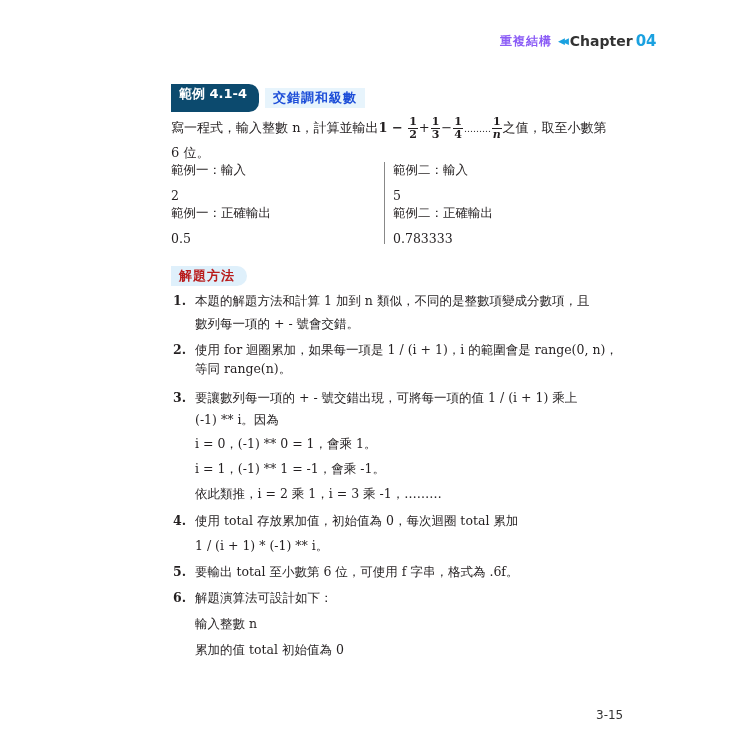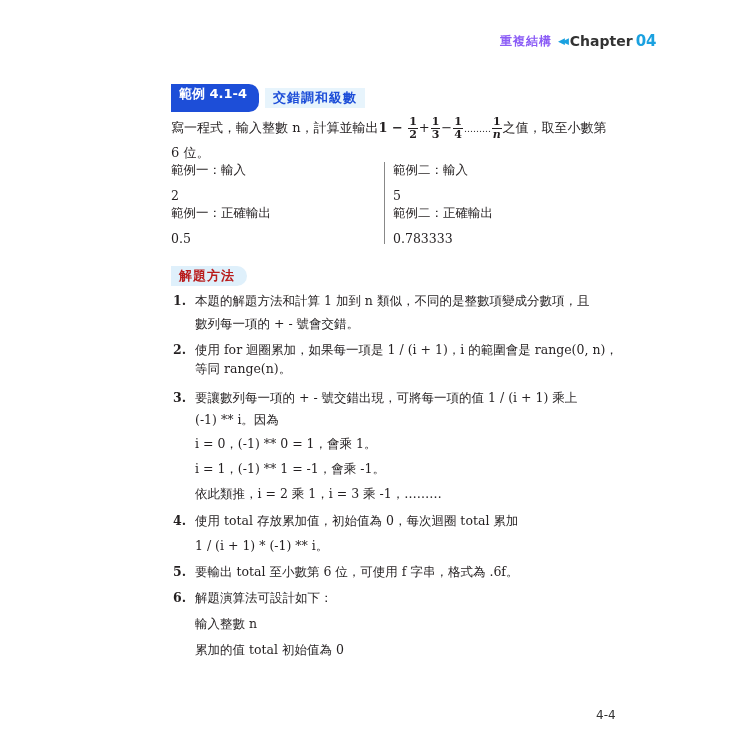--- a/index.html
+++ b/index.html
@@ -7,21 +7,21 @@
          font-family:"DejaVu Serif","Liberation Serif",serif; color:#231f20; }
   .hdr { position:absolute; top:31px; left:500px; height:20px; display:flex; align-items:center;
          font-family:"DejaVu Sans","Liberation Sans",sans-serif; }
   .hdr .title { font-size:12px; font-weight:bold; color:#8b5cf6; letter-spacing:1px; margin-right:6px; }
   .hdr .arrows { color:#1aa1e0; font-size:9px; letter-spacing:-3px; margin-right:4px; }
   .hdr .chap { font-size:14px; color:#333; font-weight:bold; margin-right:3px; }
   .hdr .num { font-size:15px; font-weight:bold; color:#1aa1e0; }
 
   .ex-head { position:absolute; top:88px; left:171px; height:20px; display:flex; align-items:center;
              font-family:"DejaVu Sans","Liberation Sans",sans-serif; }
-  .ex-tag { background:#1d4ed8; color:#fff; font-weight:bold; font-size:13px; height:28px; line-height:20px;
+  .ex-tag { background:#0c4a6e; color:#fff; font-weight:bold; font-size:13px; height:28px; line-height:20px;
             padding:0 12px 0 8px; border-radius:0 10px 10px 0; }
   .ex-title { background:#e7f4fc; color:#1d4ed8; font-weight:bold; font-size:13px; height:20px; line-height:20px;
               padding:0 8px; margin-left:6px; letter-spacing:1px; }
 
   .para { position:absolute; left:171px; width:440px; font-size:13px; line-height:24px; }
   .frac { display:inline-flex; flex-direction:column; align-items:center; vertical-align:middle;
           font-weight:bold; font-size:11px; line-height:12px; margin:0 1px; }
   .frac .n { border-bottom:1px solid #231f20; padding:0 1px; }
   .bold { font-weight:bold; }
 
@@ -106,13 +106,13 @@
   <div class="line" style="top:513px;left:195px;"><span class="no">4.</span><span>使用 total 存放累加值，初始值為 0，每次迴圈 total 累加</span></div>
   <div class="line" style="top:538px;left:195px;"> 1 / (i + 1) * (-1) ** i。</div>
 
   <div class="line" style="top:564px;left:195px;"><span class="no">5.</span><span> 要輸出 total 至小數第 6 位，可使用 f 字串，格式為 .6f。</span></div>
 
   <div class="line" style="top:590px;left:195px;"><span class="no">6.</span><span>解題演算法可設計如下：</span></div>
   <div class="line" style="top:616px;left:195px;">輸入整數 n</div>
   <div class="line" style="top:642px;left:195px;">累加的值 total 初始值為 0</div>
 </div>
 
-<div class="pgnum">4-4</div>
+<div class="pgnum">3-15</div>
 
 </body></html>

